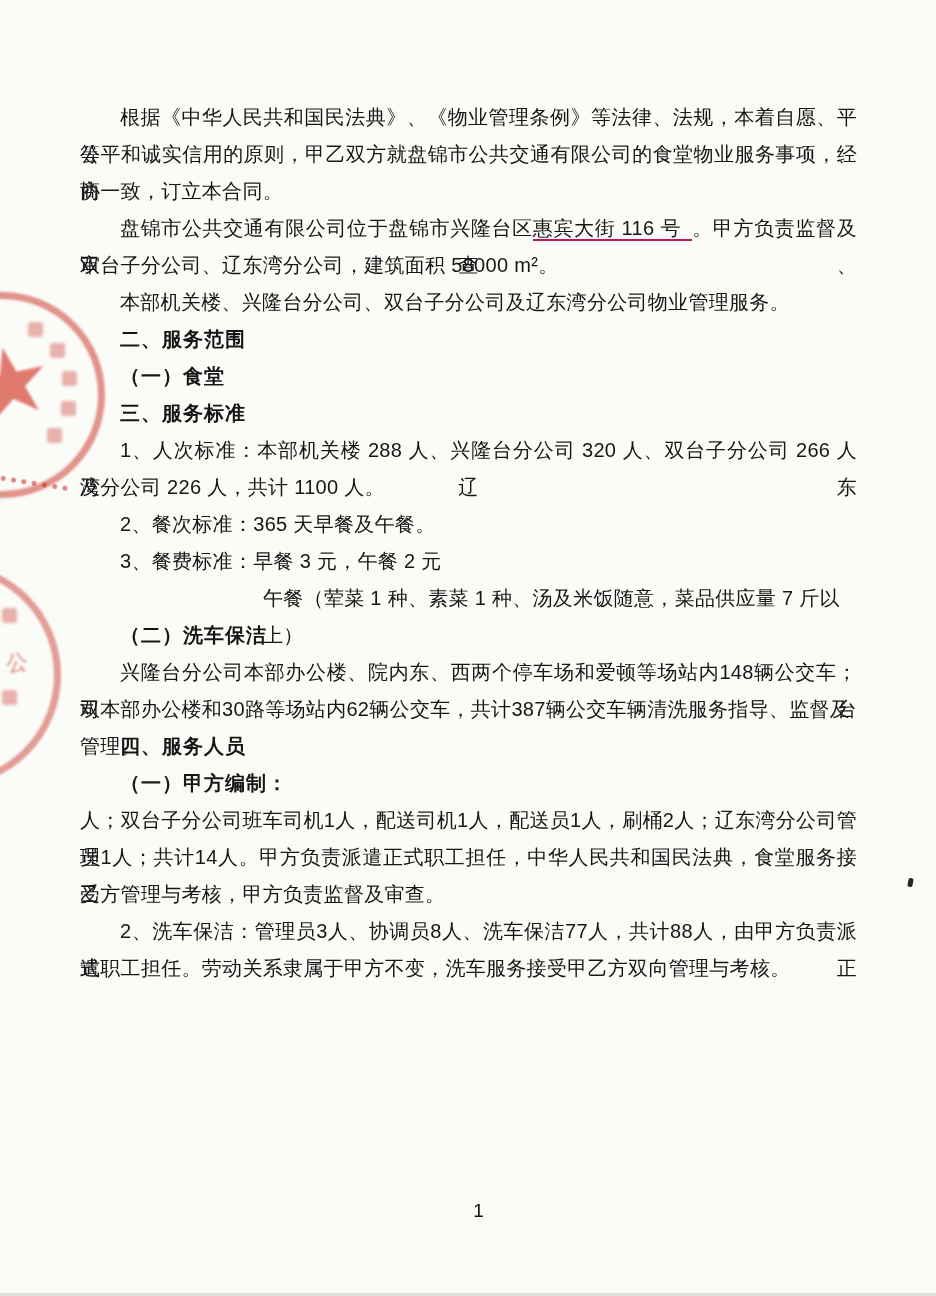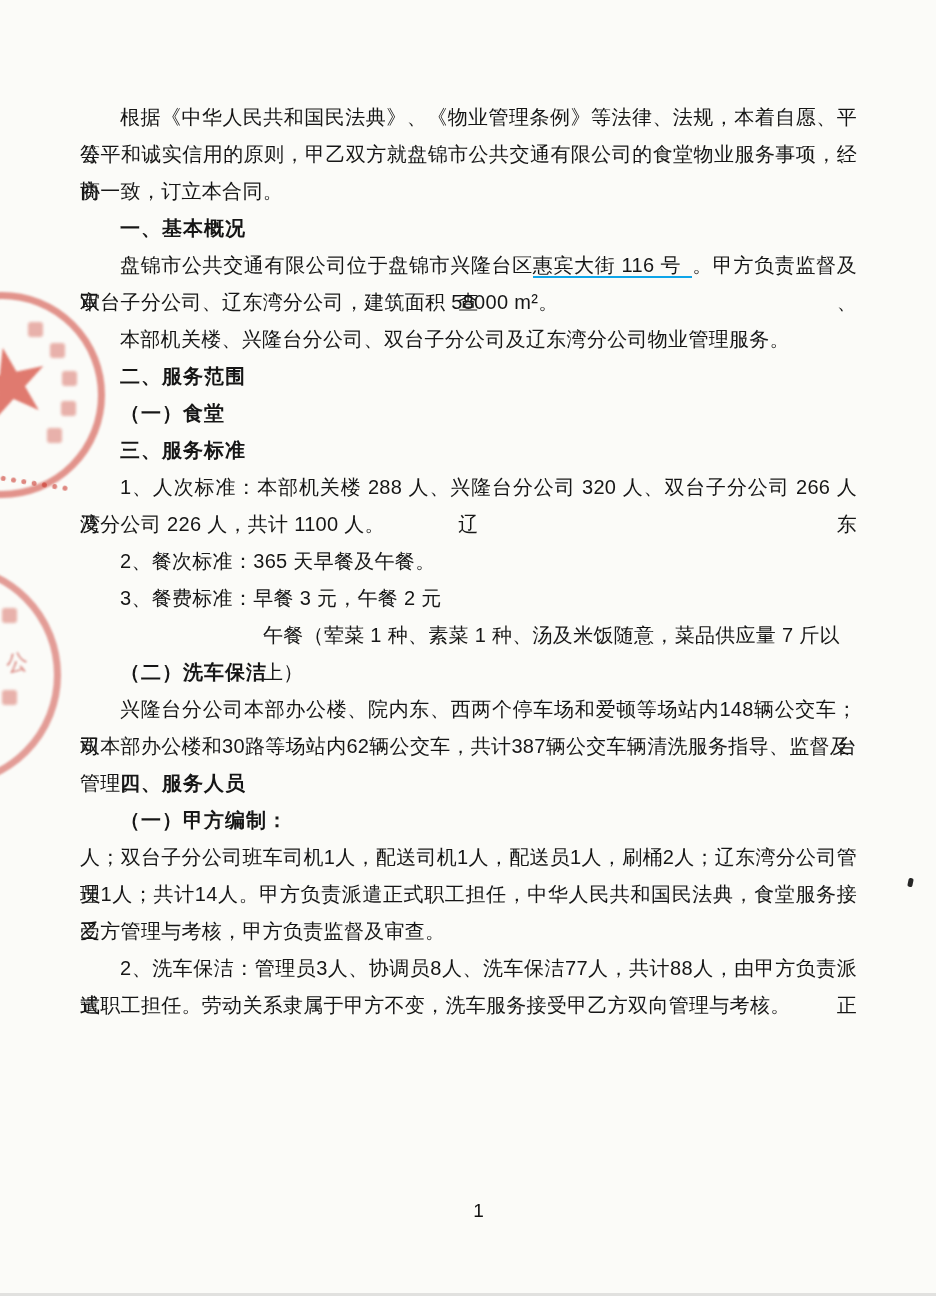--- a/index.html
+++ b/index.html
@@ -18,21 +18,21 @@
   }
   .content{
     position:absolute;left:80px;top:99px;width:777px;
     font-size:20px;line-height:37px;
   }
   .line{height:37px;letter-spacing:.3px;}
   .indent{text-indent:2em;}
   .lunch-indent{padding-left:183px;}
   .bold{font-weight:bold;letter-spacing:1px;}
   .fill{text-align:justify;text-align-last:justify;}
-  .u{border-bottom:2px solid #0ea5e9;padding-right:.55em;}
+  .u{border-bottom:2px solid #be185d;padding-right:.55em;}
   .page-number{
     position:absolute;left:80px;top:1200px;width:777px;
     text-align:center;font-size:19px;color:#111;
     transform:translateX(10px);
   }
   
   .seal-ring-upper{
     position:absolute;left:-101px;top:292px;width:192px;height:192px;
     border:7px solid rgba(201,44,32,.5);border-radius:50%;
     filter:blur(1.1px);
@@ -89,21 +89,20 @@
     <div class="rim-mark seal-blob-1"></div>
     <div class="seal-char">公</div>
     <div class="rim-mark seal-blob-2"></div>
   </div>
 
   <div class="content">
     <div class="line indent fill">根据《中华人民共和国民法典》、《物业管理条例》等法律、法规，本着自愿、平等、</div>
     <div class="line fill">公平和诚实信用的原则，甲乙双方就盘锦市公共交通有限公司的食堂物业服务事项，经协</div>
     <div class="line">商一致，订立本合同。</div>
 
-    <div class="line indent bold">一、基本概况</div>
 
     <div class="line indent fill"><span>盘锦市公共交通有限公司位于盘锦市兴隆台区</span><span class="u">惠宾大街 116 号</span><span>。甲方负责监督及审查、</span></div>
     <div class="line">双台子分公司、辽东湾分公司，建筑面积 58000 m²。</div>
 
     <div class="line indent">本部机关楼、兴隆台分公司、双台子分公司及辽东湾分公司物业管理服务。</div>
     <div class="line indent bold">二、服务范围</div>
 
     <div class="line indent bold">（一）食堂</div>
     <div class="line indent bold">三、服务标准</div>
 

